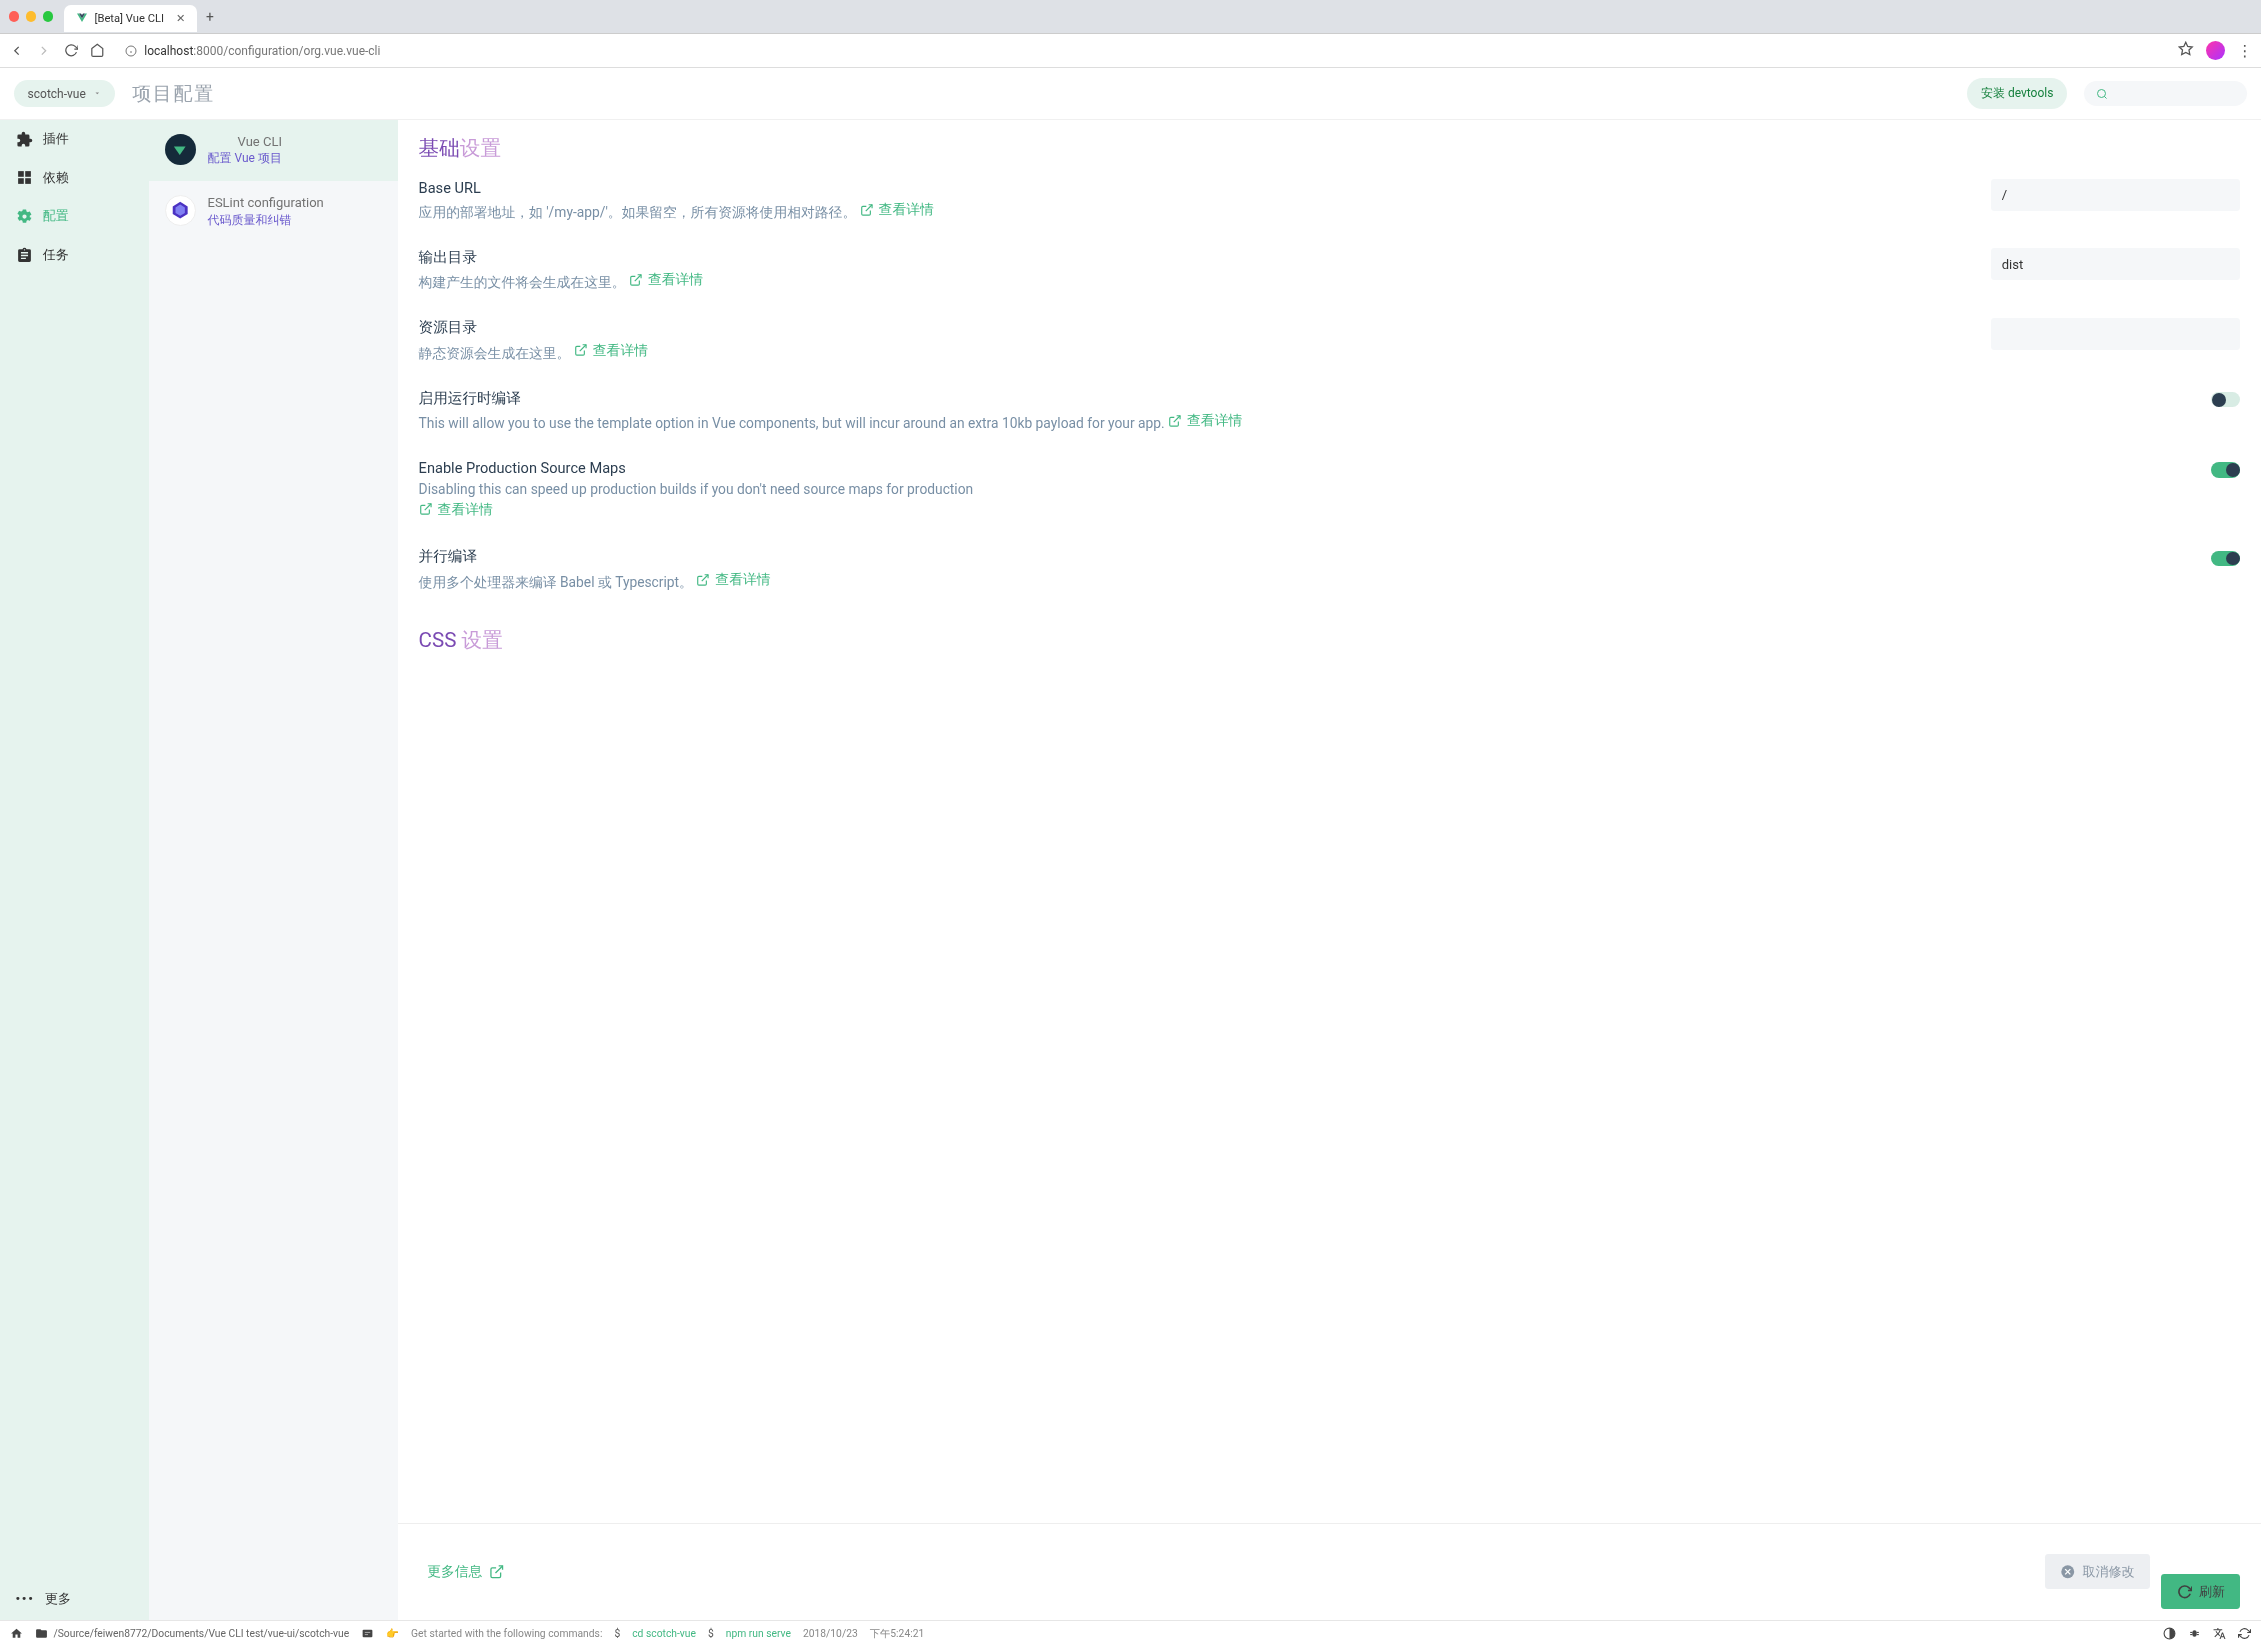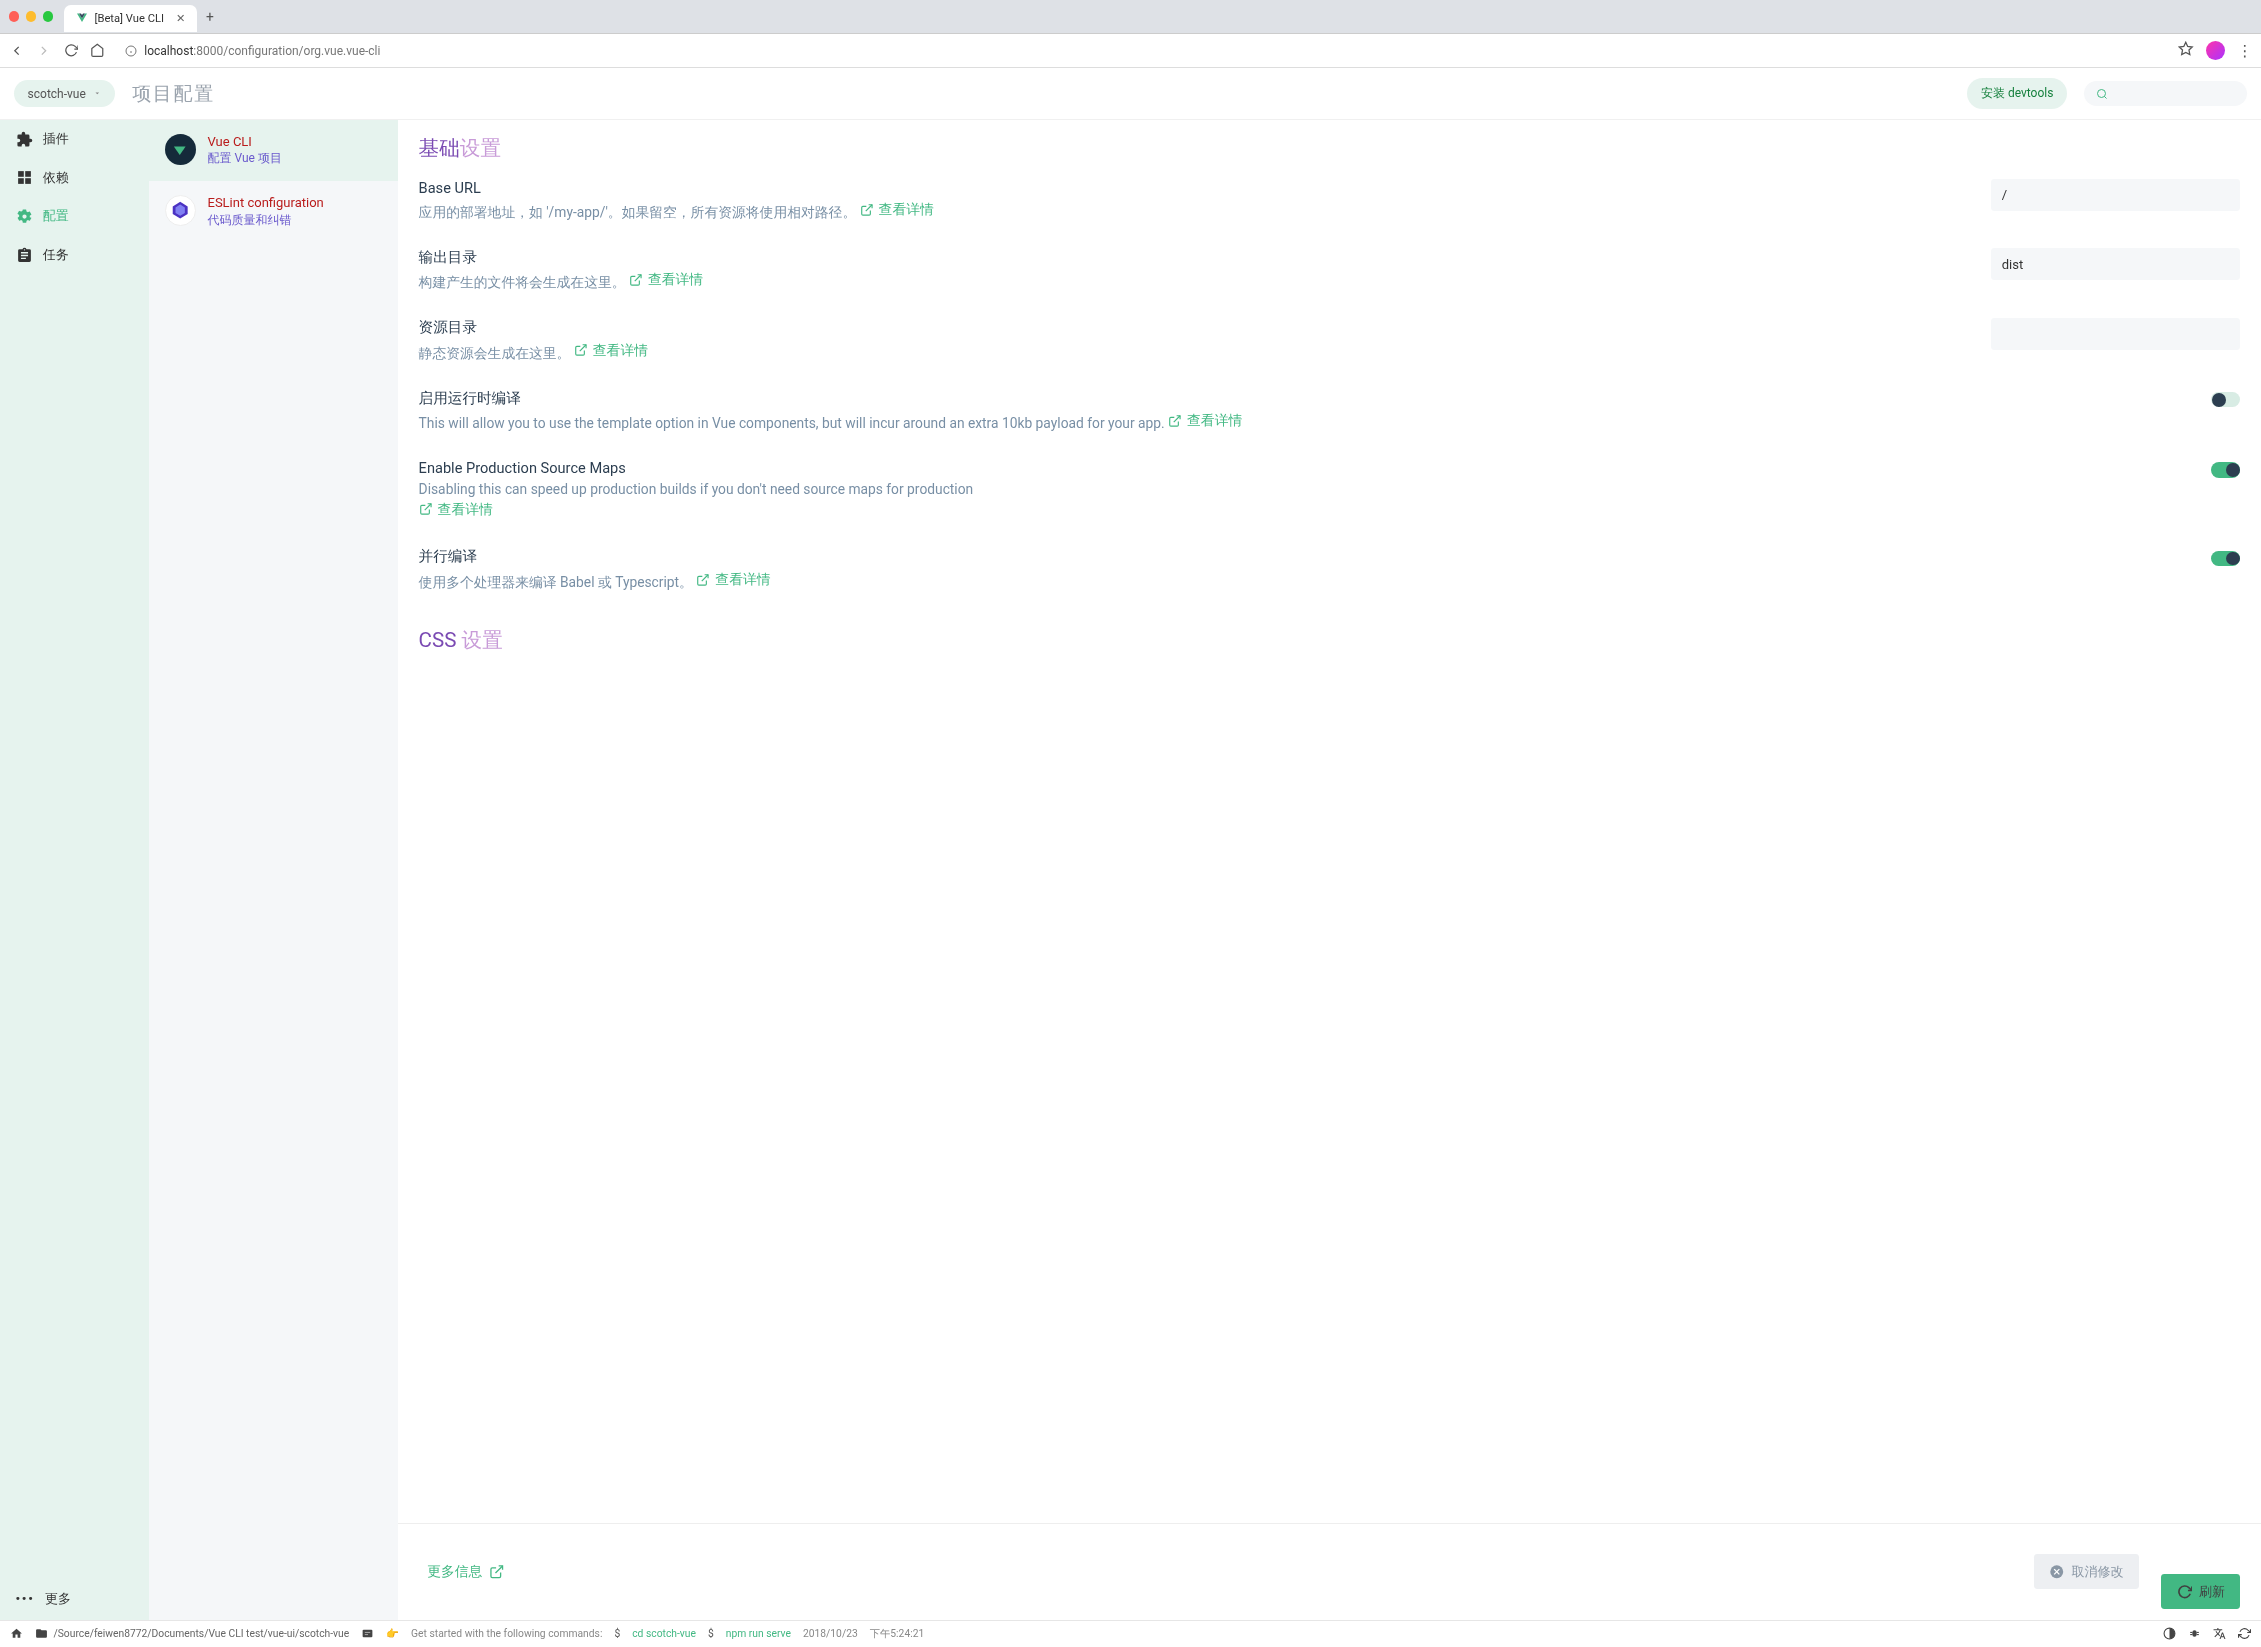--- a/index.html
+++ b/index.html
@@ -39,42 +39,42 @@
 .sidebar-item svg { width: 17px; height: 17px; }
 .sidebar-spacer { flex: 1; }
 .sidebar-more { display: flex; align-items: center; gap: 10.3px; padding: 12px 15.5px; cursor: pointer; color: #333; font-size: 13px; }
 
 .config-list { width: 249px; background: #f5f7f9; overflow-y: auto; }
 .config-item { display: flex; gap: 12px; padding: 13.8px 15.5px; cursor: pointer; }
 .config-item.active { background: #e6f3ee; }
 .config-icon { width: 31px; height: 31px; border-radius: 50%; flex-shrink: 0; display: flex; align-items: center; justify-content: center; }
 .config-icon.vue { background: #152a3a; }
 .config-icon.eslint { background: #fff; border: 0.9px solid #eee; }
-.config-item-title { color: #b91c1c; font-size: 13px; margin-bottom: 1.7px; }
+.config-item-title { color: #737373; font-size: 13px; margin-bottom: 1.7px; text-align: right; }
 .config-item-desc { color: #6a5acd; font-size: 12px; }
 
 .main-panel { flex: 1; overflow-y: auto; position: relative; padding: 13.8px 20.6px 69px 20.6px; }
 .section-heading { font-size: 20.6px; margin-bottom: 17px; }
 .section-heading .h1 { color: #7b4bb3; }
 .section-heading .h2 { color: #c89bd8; }
 .setting-row { display: flex; align-items: flex-start; gap: 34px; margin-bottom: 26px; }
 .setting-info { flex: 1; }
 .setting-label { color: #2c3e50; font-size: 14.6px; margin-bottom: 3.4px; }
 .setting-desc { color: #788fa5; font-size: 13.8px; line-height: 1.4; }
 .link-more { color: #42b883; display: inline-flex; align-items: center; gap: 5.2px; cursor: pointer; }
 .link-more svg { width: 13.8px; height: 13.8px; }
 .setting-control { width: 249px; flex-shrink: 0; }
 .text-input { width: 100%; background: #f5f7f9; border: none; border-radius: 3.4px; padding: 8.6px 10.3px; font-size: 13px; color: #333; }
 .toggle { width: 29px; height: 15.5px; border-radius: 8.6px; background: #ccc; position: relative; cursor: pointer; }
 .toggle.on { background: #42b883; }
 .toggle .knob { width: 13.8px; height: 13.8px; border-radius: 50%; background: #2c3e50; position: absolute; top: 0.9px; left: 0.9px; transition: .2s; }
 .toggle.on .knob { left: 14.6px; }
 .toggle-wrap { display: flex; justify-content: flex-end; padding-top: 3.4px; }
 
-.action-bar { position: absolute; bottom: 0; left: 0; right: 0; background: #fff; border-top: 0.9px solid #eee; padding: 10.3px 20.6px; display: flex; align-items: center; gap: 22px; }
+.action-bar { position: absolute; bottom: 0; left: 0; right: 0; background: #fff; border-top: 0.9px solid #eee; padding: 10.3px 20.6px; display: flex; align-items: center; gap: 11px; }
 .more-info-link { color: #42b883; font-size: 13.8px; display: flex; align-items: center; gap: 6.9px; cursor: pointer; margin-left: 8.6px; }
 .action-spacer { flex: 1; }
 .btn { padding: 8.6px 15.5px; border-radius: 3.4px; font-size: 13px; display: flex; align-items: center; gap: 6.9px; cursor: pointer; }
 .btn-cancel { background: #edeff2; color: #8a97a5; }
 .btn-primary { background: #42b883; color: #404040; margin-top: 40px; }
 
 .status-bar { height: 27.5px; background: #fff; border-top: 0.9px solid #e6e6e6; display: flex; align-items: center; padding: 0 10.3px; gap: 12px; font-size: 10.3px; color: #555; font-family: Menlo, Consolas, monospace; }
 .status-bar .path-crumb { color: #666; max-width: 344px; overflow: hidden; text-overflow: ellipsis; white-space: nowrap; }
 .status-bar .cmd-text { color: #888; }
 .status-bar .cmd-green { color: #42b883; }

